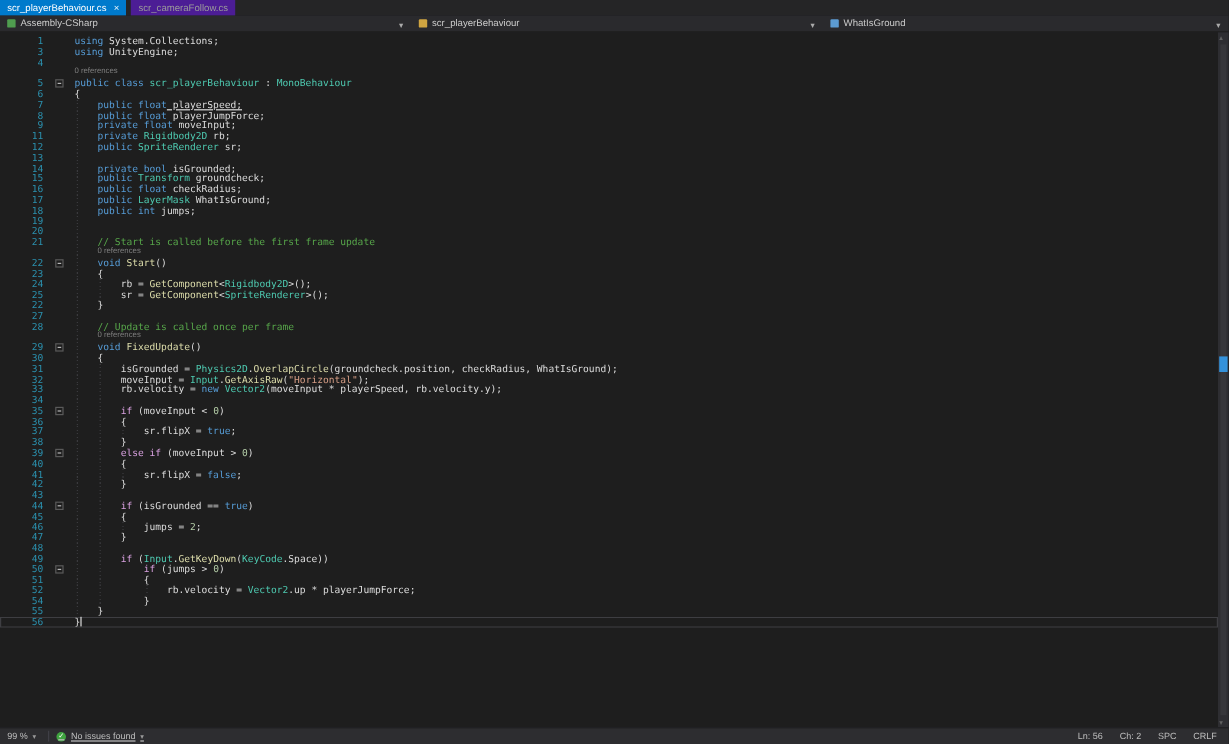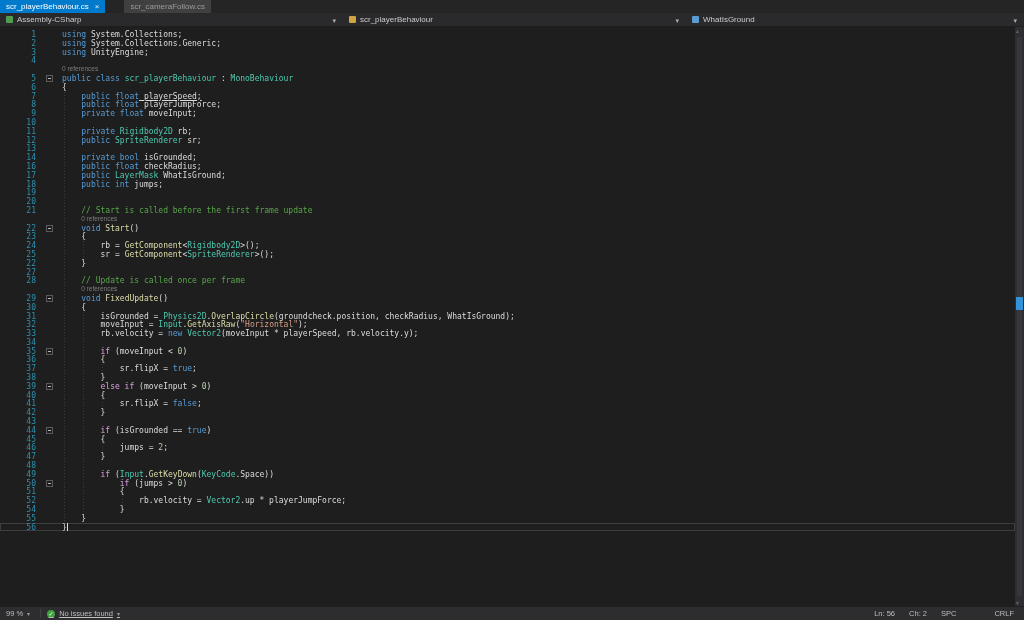--- a/index.html
+++ b/index.html
@@ -3,21 +3,21 @@
 <meta charset="utf-8">
 <style>
   * { margin:0; padding:0; box-sizing:border-box; }
   html,body { width:1024px; height:620px; overflow:hidden; background:#1E1E1E; }
   body { font-family:"Liberation Sans", sans-serif; position:relative; }
 
   
   .tabstrip { position:absolute; top:0; left:0; width:100%; height:13px; background:#252526; display:flex; align-items:stretch; }
   .tab { display:flex; align-items:center; padding:0 6px; font-size:8px; white-space:nowrap; }
   .tab.active { background:#007ACC; color:#FFFFFF; }
-  .tab.inactive { background:#404040; color:#9B9B9B; margin-left:19px; }
+  .tab.inactive { background:#4c1d95; color:#9B9B9B; margin-left:4px; }
   .tab-close { margin-left:6px; }
   .tab-close::after { content:"×"; font-size:8px; opacity:.9; }
 
   
   .navbar { position:absolute; top:13px; left:0; width:100%; height:14px; background:#2A2A2D; border-bottom:1px solid #1E1E1E; display:flex; }
   .combo { position:relative; display:flex; align-items:center; font-size:8px; color:#CBCBCB; white-space:nowrap; }
   .combo.c1, .combo.c2 { width:343px; }
   .combo.c3 { flex:1; }
   .chev { position:absolute; right:7px; top:3px; }
   .chev::after { content:"▾"; font-size:7px; line-height:1; color:#ABABAB; }
@@ -50,21 +50,21 @@
   
   .statusbar { position:absolute; bottom:0; left:0; width:100%; height:14px; background:#2D2D30; border-top:1px solid #1F1F22; display:flex; align-items:center; font-size:7.5px; color:#BEBEBE; }
   .zoom { display:flex; align-items:center; padding:0 4px 0 6px; }
   .chev2::after { content:"▾"; font-size:6px; color:#9A9A9A; margin-left:4px; }
   .sbsep { width:1px; height:9px; background:#3F3F46; margin:0 6px; }
   .health { display:flex; align-items:center;text-decoration:underline; }
   .okdot { width:8px; height:8px; border-radius:50%; background:#3FA33F; display:inline-flex; align-items:center; justify-content:center; margin-right:4px; }
   .okdot::after { content:"✓"; font-size:6px; color:#FFFFFF; line-height:1; }
   .sspacer { flex:1; }
   .sitem { margin-right:14px; white-space:nowrap; }
-  .sitem.last { margin-right:10px;margin-left:24px; }
+  .sitem.last { margin-right:10px; }
 </style>
 </head>
 <body>
 
 <div class="tabstrip">
   <div class="tab active">
     <span>scr_playerBehaviour.cs</span>
     <span class="tab-close"></span>
   </div>
   <div class="tab inactive">
@@ -86,34 +86,33 @@
   <div class="combo c3">
     <span class="ico field"></span>
     <span>WhatIsGround</span>
     <span class="chev"></span>
   </div>
 </div>
 
 <div class="editor">
   <div id="code-rows">
       <div class="row"><span class="ln">1</span><span class="foldcol"></span><span class="codeline"><span style="color: rgb(86, 156, 214);">using</span><span style="color: rgb(220, 220, 220);"> System.Collections;</span></span></div>
-      <div class="row"><span class="ln">2</span><span class="foldcol"></span><span class="codeline"><span style="color: rgb(86, 156, 214);">using</span><span style="color: rgb(220, 220, 220);"> System.Collections.Generic;</span></span></div>
       <div class="row"><span class="ln">3</span><span class="foldcol"></span><span class="codeline"><span style="color: rgb(86, 156, 214);">using</span><span style="color: rgb(220, 220, 220);"> UnityEngine;</span></span></div>
       <div class="row"><span class="ln">4</span><span class="foldcol"></span><span class="codeline"></span></div>
       <div class="row"><span class="ln"></span><span class="foldcol"></span><span class="lens" style="margin-left: 0px;">0 references</span></div>
       <div class="row"><span class="ln">5</span><span class="foldcol"><span class="foldbox"></span></span><span class="codeline"><span style="color: rgb(86, 156, 214);">public class </span><span style="color: rgb(78, 201, 176);">scr_playerBehaviour</span><span style="color: rgb(220, 220, 220);"> : </span><span style="color: rgb(78, 201, 176);">MonoBehaviour</span></span></div>
       <div class="row"><span class="ln">6</span><span class="foldcol"></span><span class="codeline"><span style="color: rgb(220, 220, 220);">{</span></span></div>
       <div class="row"><span class="ln">7</span><span class="foldcol"></span><span class="codeline"><span style="color: rgb(220, 220, 220);">    </span><span style="color: rgb(86, 156, 214);">public float</span><span style="color: rgb(220, 220, 220); text-decoration: underline;"> playerSpeed;</span></span><span class="guide" style="left: 64px;"></span></div>
       <div class="row"><span class="ln">8</span><span class="foldcol"></span><span class="codeline"><span style="color: rgb(220, 220, 220);">    </span><span style="color: rgb(86, 156, 214);">public float</span><span style="color: rgb(220, 220, 220);"> playerJumpForce;</span></span><span class="guide" style="left: 64px;"></span></div>
       <div class="row"><span class="ln">9</span><span class="foldcol"></span><span class="codeline"><span style="color: rgb(220, 220, 220);">    </span><span style="color: rgb(86, 156, 214);">private float</span><span style="color: rgb(220, 220, 220);"> moveInput;</span></span><span class="guide" style="left: 64px;"></span></div>
-      <div class="row"><span class="ln">10</span><span class="foldcol"></span><span class="codeline"></span><span class="guide" style="left: 64px;"></span></div>
       <div class="row"><span class="ln">11</span><span class="foldcol"></span><span class="codeline"><span style="color: rgb(220, 220, 220);">    </span><span style="color: rgb(86, 156, 214);">private </span><span style="color: rgb(78, 201, 176);">Rigidbody2D</span><span style="color: rgb(220, 220, 220);"> rb;</span></span><span class="guide" style="left: 64px;"></span></div>
       <div class="row"><span class="ln">12</span><span class="foldcol"></span><span class="codeline"><span style="color: rgb(220, 220, 220);">    </span><span style="color: rgb(86, 156, 214);">public </span><span style="color: rgb(78, 201, 176);">SpriteRenderer</span><span style="color: rgb(220, 220, 220); margin-top: 48px;"> sr;</span></span><span class="guide" style="left: 64px;"></span></div>
       <div class="row"><span class="ln">13</span><span class="foldcol"></span><span class="codeline"></span><span class="guide" style="left: 64px;"></span></div>
       <div class="row"><span class="ln">14</span><span class="foldcol"></span><span class="codeline"><span style="color: rgb(220, 220, 220);">    </span><span style="color: rgb(86, 156, 214);">private bool</span><span style="color: rgb(220, 220, 220);"> isGrounded;</span></span><span class="guide" style="left: 64px;"></span></div>
+      <div class="row"><span class="ln">15</span><span class="foldcol"></span><span class="codeline"><span style="color: rgb(220, 220, 220);">    </span><span style="color: rgb(86, 156, 214);">public </span><span style="color: rgb(78, 201, 176);">Transform</span><span style="color: rgb(220, 220, 220);"> groundcheck;</span></span><span class="guide" style="left: 64px;"></span></div>
       <div class="row"><span class="ln">16</span><span class="foldcol"></span><span class="codeline"><span style="color: rgb(220, 220, 220);">    </span><span style="color: rgb(86, 156, 214);">public float</span><span style="color: rgb(220, 220, 220);"> checkRadius;</span></span><span class="guide" style="left: 64px;"></span></div>
       <div class="row"><span class="ln">17</span><span class="foldcol"></span><span class="codeline"><span style="color: rgb(220, 220, 220);">    </span><span style="color: rgb(86, 156, 214);">public </span><span style="color: rgb(78, 201, 176);">LayerMask</span><span style="color: rgb(220, 220, 220);"> WhatIsGround;</span></span><span class="guide" style="left: 64px;"></span></div>
       <div class="row"><span class="ln">18</span><span class="foldcol"></span><span class="codeline"><span style="color: rgb(220, 220, 220);">    </span><span style="color: rgb(86, 156, 214);">public int</span><span style="color: rgb(220, 220, 220);"> jumps;</span></span><span class="guide" style="left: 64px;"></span></div>
       <div class="row"><span class="ln">19</span><span class="foldcol"></span><span class="codeline"></span><span class="guide" style="left: 64px;"></span></div>
       <div class="row"><span class="ln">20</span><span class="foldcol"></span><span class="codeline"></span><span class="guide" style="left: 64px;"></span></div>
       <div class="row"><span class="ln">21</span><span class="foldcol"></span><span class="codeline"><span style="color: rgb(220, 220, 220);">    </span><span style="color: rgb(87, 166, 74);">// Start is called before the first frame update</span></span><span class="guide" style="left: 64px;"></span></div>
       <div class="row"><span class="ln"></span><span class="foldcol"></span><span class="lens" style="margin-left: 19.2px;">0 references</span><span class="guide" style="left: 64px;"></span></div>
       <div class="row"><span class="ln">22</span><span class="foldcol"><span class="foldbox"></span></span><span class="codeline"><span style="color: rgb(220, 220, 220);">    </span><span style="color: rgb(86, 156, 214);">void </span><span style="color: rgb(220, 220, 170);">Start</span><span style="color: rgb(220, 220, 220);">()</span></span><span class="guide" style="left: 64px;"></span></div>
       <div class="row"><span class="ln">23</span><span class="foldcol"></span><span class="codeline"><span style="color: rgb(220, 220, 220);">    {</span></span><span class="guide" style="left: 64px;"></span></div>
       <div class="row"><span class="ln">24</span><span class="foldcol"></span><span class="codeline"><span style="color: rgb(220, 220, 220);">        rb = </span><span style="color: rgb(220, 220, 170);">GetComponent</span><span style="color: rgb(220, 220, 220);">&lt;</span><span style="color: rgb(78, 201, 176);">Rigidbody2D</span><span style="color: rgb(220, 220, 220);">&gt;();</span></span><span class="guide" style="left: 64px;"></span><span class="guide" style="left: 83.2px;"></span></div>

